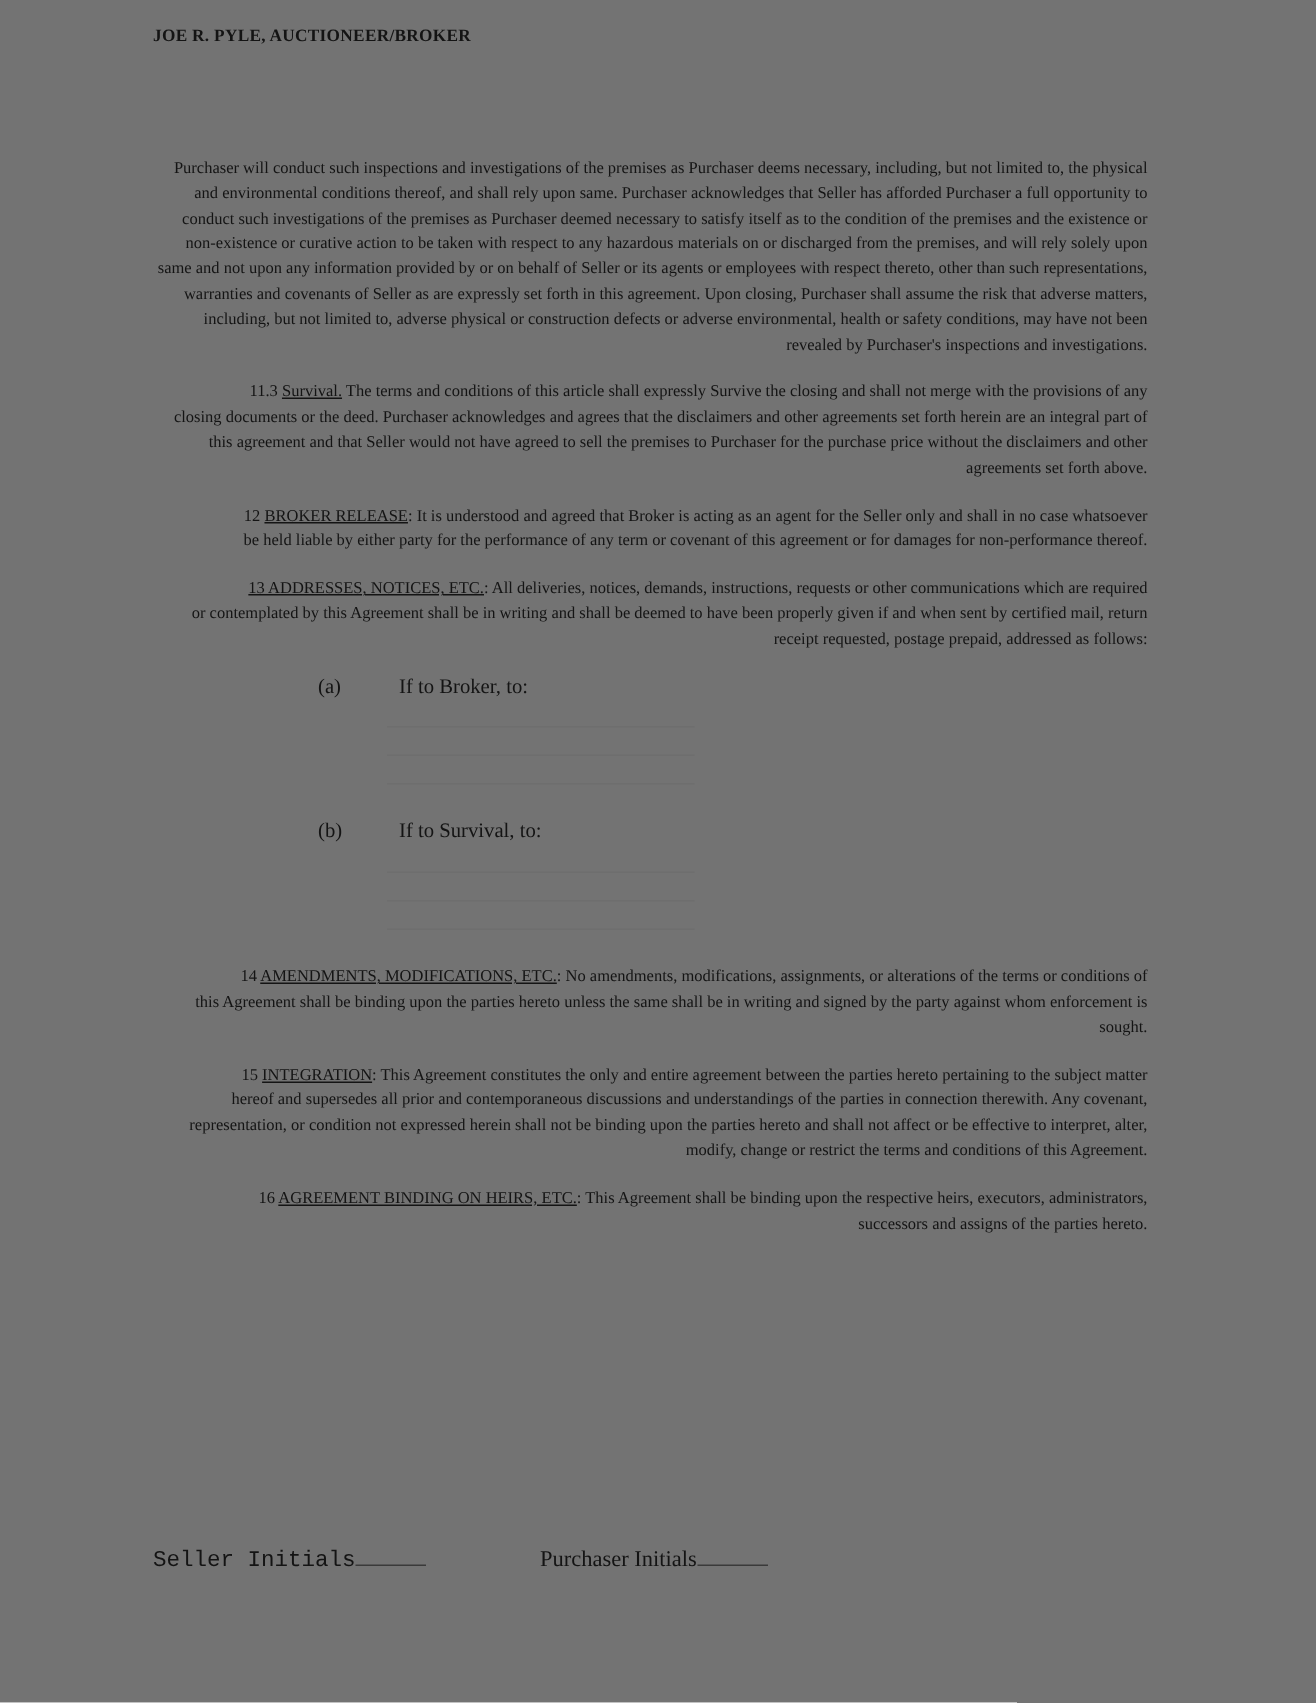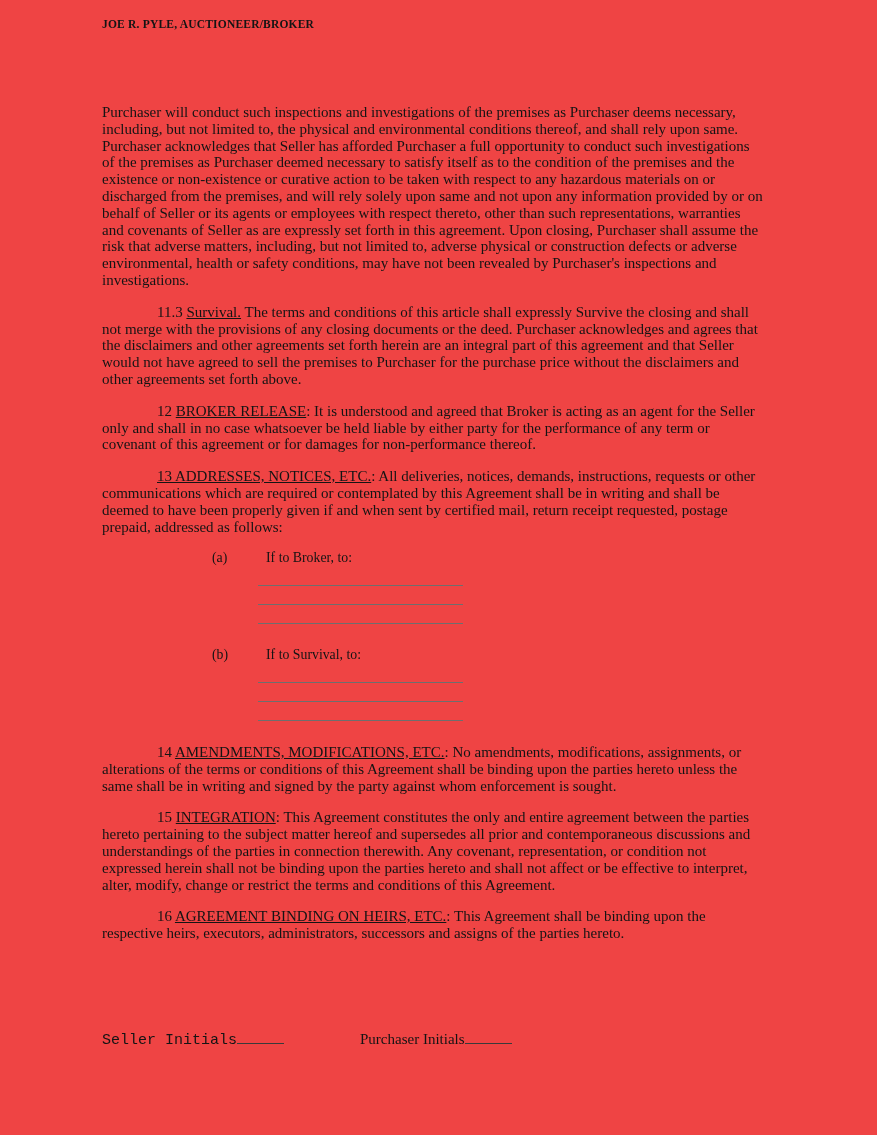--- a/index.html
+++ b/index.html
@@ -1,38 +1,38 @@
 <!DOCTYPE html>
 <html><head>
 <meta charset="utf-8">
 <style>
   html, body { margin: 0; padding: 0; background: #ffffff; }
   .page {
     position: relative;
     width: 877px;
     height: 1135px;
-    background: #ef4444;
+    background: #737373;
     font-family: "Liberation Serif", serif;
     color: #141414;
     overflow: hidden;
   }
   .content {
     padding: 18px 112px 0 102px;
   }
   .doc-header {
     font-size: 11.5px;
     font-weight: bold;
     letter-spacing: 0.2px;
     margin: 0 0 74px 0;
   }
   p.body-par {
     margin: 0 0 15px 0;
-    font-size: 15px;
+    font-size: 11px;
     line-height: 16.8px;
-    text-align: left;
+    text-align: right;
   }
   p.section { text-indent: 55px; }
   .u { text-decoration: underline; }
   .addr-block {
     margin: 3px 0 23px 0;
     font-size: 13.8px;
     line-height: 16.8px;
   }
   .addr-head { margin-left: 110px; display: flex; }
   .addr-label { width: 54px; flex: 0 0 54px; }

